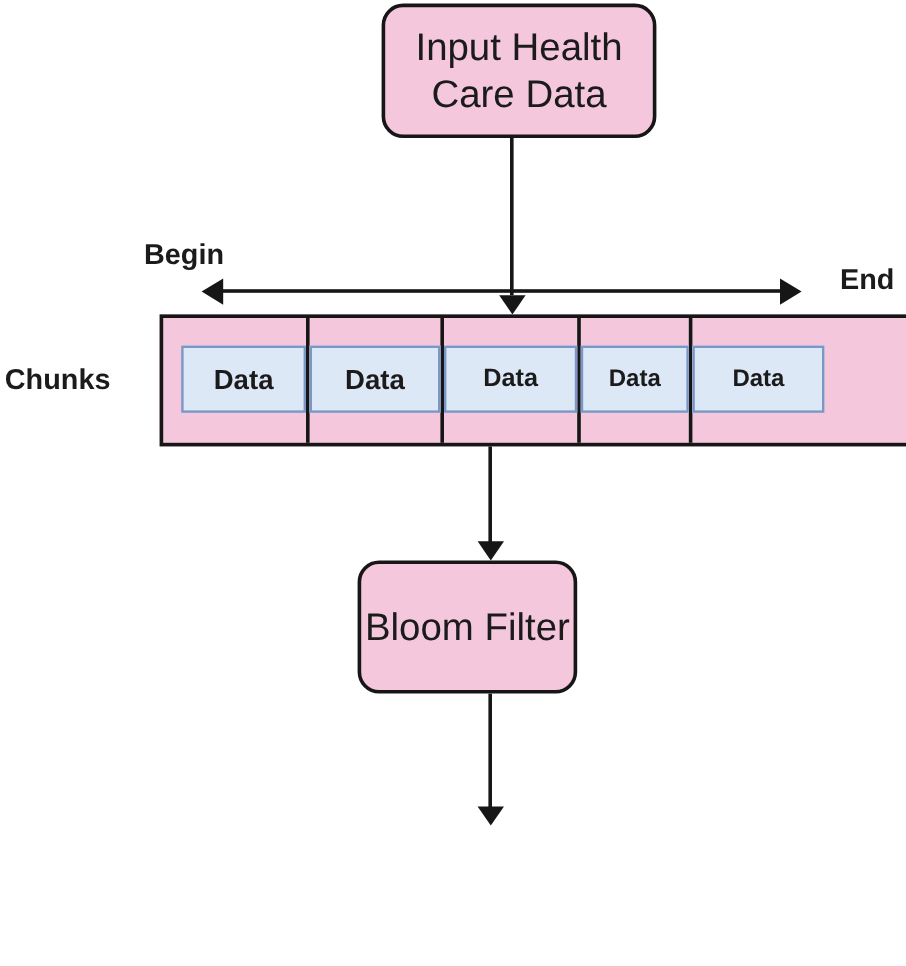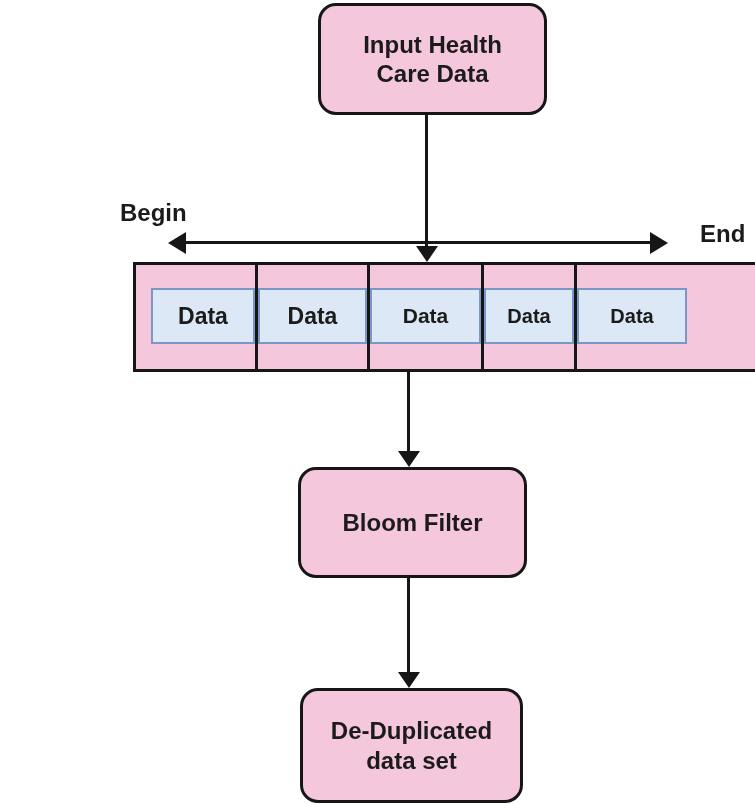--- a/index.html
+++ b/index.html
@@ -29,28 +29,28 @@
     background:var(--node-fill);
     border:3px solid var(--line-color);
     border-radius:18px;
     box-sizing:border-box;
     display:flex;
     align-items:center;
     justify-content:center;
     text-align:center;
   }
   .node-label{
-    font-weight:700;
-    font-size:24px;
+    font-weight:400;
+    font-size:32px;
     line-height:1.22;
     white-space:pre-line;
     color:var(--text-color);
   }
   .node-input{left:318px;top:3px;width:229px;height:112px;}
-  .node-bloom{left:298px;top:467px;width:229px;height:111px;}
+  .node-bloom{left:298px;top:467px;width:183px;height:111px;}
   .node-dedup{left:300px;top:688px;width:223px;height:115px;}
   
   .vline{position:absolute;width:3px;background:var(--line-color);}
   .v1{left:425px;top:115px;height:131px;}
   .v2{left:407px;top:372px;height:80px;}
   .v3{left:407px;top:578px;height:95px;}
   .hline{position:absolute;left:180px;top:241px;width:478px;height:3px;background:var(--line-color);}
   .arrowhead{position:absolute;width:0;height:0;}
   .ah-down{
     border-left:11px solid transparent;
@@ -133,20 +133,21 @@
 
   <div class="vline v1"></div>
   <div class="arrowhead ah-down a1"></div>
 
   <div class="hline"></div>
   <div class="arrowhead ah-left"></div>
   <div class="arrowhead ah-right"></div>
   <div class="free-label lbl-begin">Begin</div>
   <div class="free-label lbl-end">End</div>
 
+  <div class="free-label lbl-chunks">Chunks</div>
   <div class="chunk-row">
     <div class="chunk-cell c1">
       <div class="data-box">
         <span class="data-label">Data</span>
       </div>
     </div>
     <div class="chunk-cell c2">
       <div class="data-box">
         <span class="data-label">Data</span>
       </div>
@@ -171,18 +172,14 @@
   <div class="vline v2"></div>
   <div class="arrowhead ah-down a2"></div>
 
   <div class="node node-bloom">
     <span class="node-label">Bloom Filter</span>
   </div>
 
   <div class="vline v3"></div>
   <div class="arrowhead ah-down a3"></div>
 
-  <div class="node node-dedup">
-    <span class="node-label">De-Duplicated
-data set</span>
-  </div>
 
 </div>
 
 </body></html>

